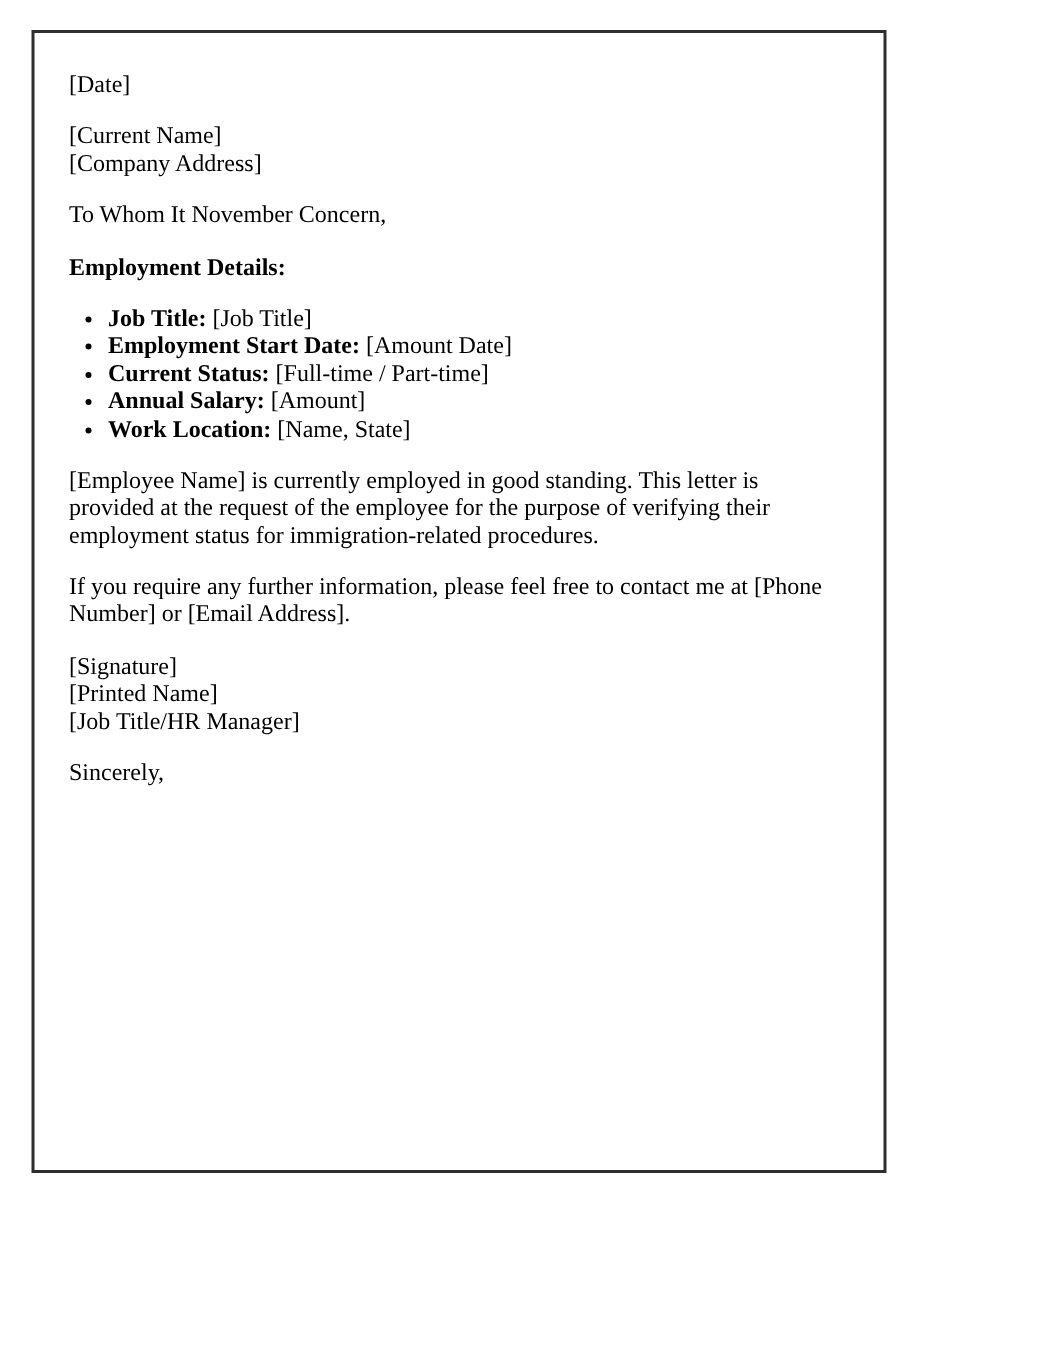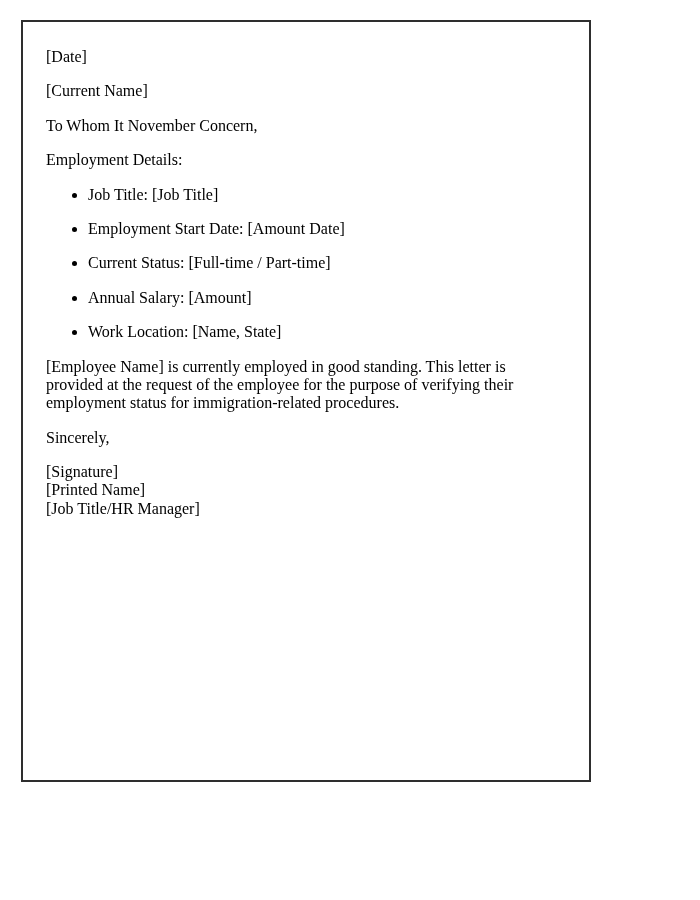--- a/index.html
+++ b/index.html
@@ -31,54 +31,56 @@
     margin: 16px 0;
   }
   .block-line {
     
   }
   ul.details-list {
     margin: 16px 0;
     padding-left: 26px;
   }
   ul.details-list li {
-    margin: 16px;
+    margin: 0;
   }
   .bold {
-    font-weight: normal;
+    font-weight: bold;
   }
 </style>
 </head>
 <body>
 
 <div class="page">
 
   <p>[Date]</p>
 
   <p>
     <span class="block-line" style="display:block">[Current Name]</span>
+    <span class="block-line" style="display:block">[Company Address]</span>
   </p>
 
   <p>To Whom It November Concern,</p>
 
 
   <p class="bold">Employment Details:</p>
 
   <ul class="details-list">
     <li><span class="bold">Job Title:</span> <span>[Job Title]</span></li>
     <li><span class="bold">Employment Start Date:</span> <span>[Amount Date]</span></li>
     <li><span class="bold">Current Status:</span> <span>[Full-time / Part-time]</span></li>
     <li><span class="bold">Annual Salary:</span> <span>[Amount]</span></li>
     <li><span class="bold">Work Location:</span> <span>[Name, State]</span></li>
   </ul>
 
   <p>[Employee Name] is currently employed in good standing. This letter is provided at the request of the employee for the purpose of verifying their employment status for immigration-related procedures.</p>
 
-
-  <p>Sincerely,</p>
+  <p>If you require any further information, please feel free to contact me at [Phone Number] or [Email Address].</p>
 
   <p>
     <span class="block-line" style="display:block">[Signature]</span>
     <span class="block-line" style="display:block">[Printed Name]</span>
     <span class="block-line" style="display:block">[Job Title/HR Manager]</span>
   </p>
 
+  <p>Sincerely,</p>
+
 </div>
 
 </body></html>

